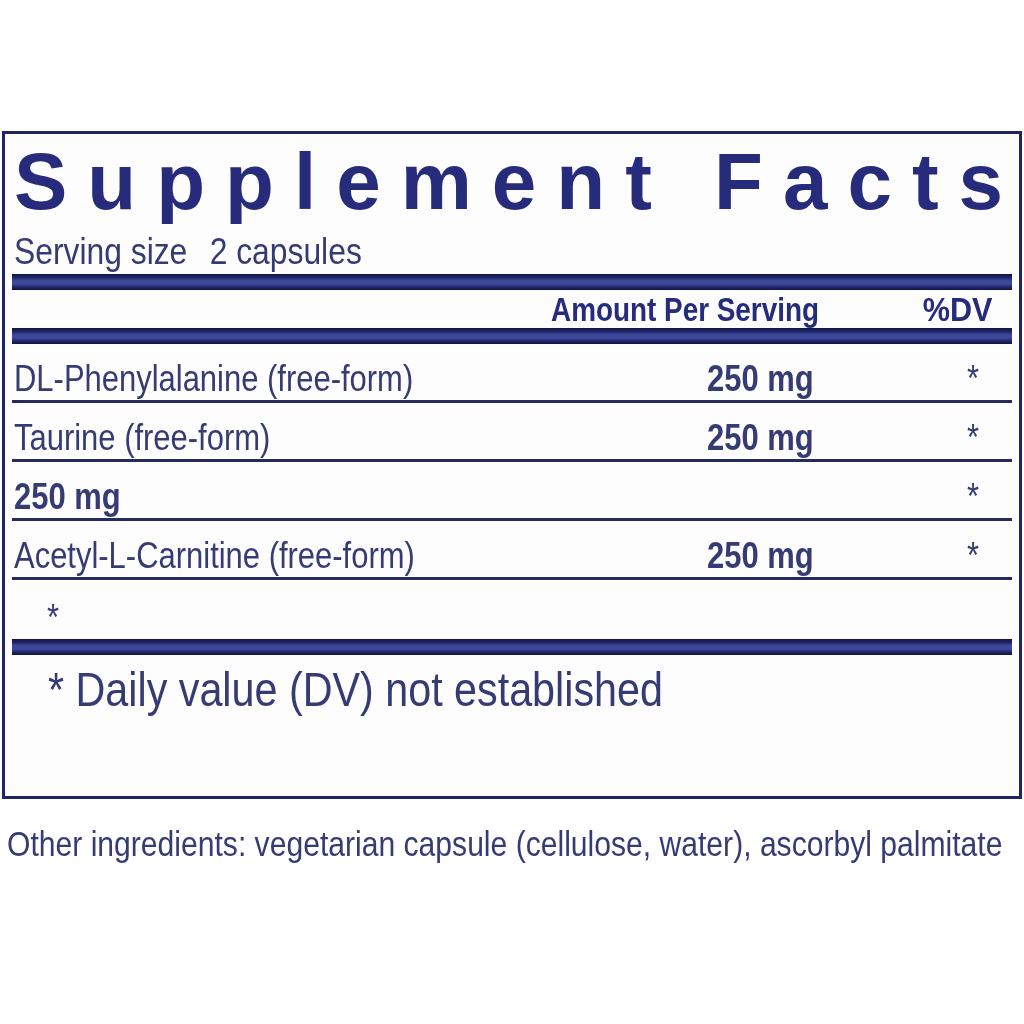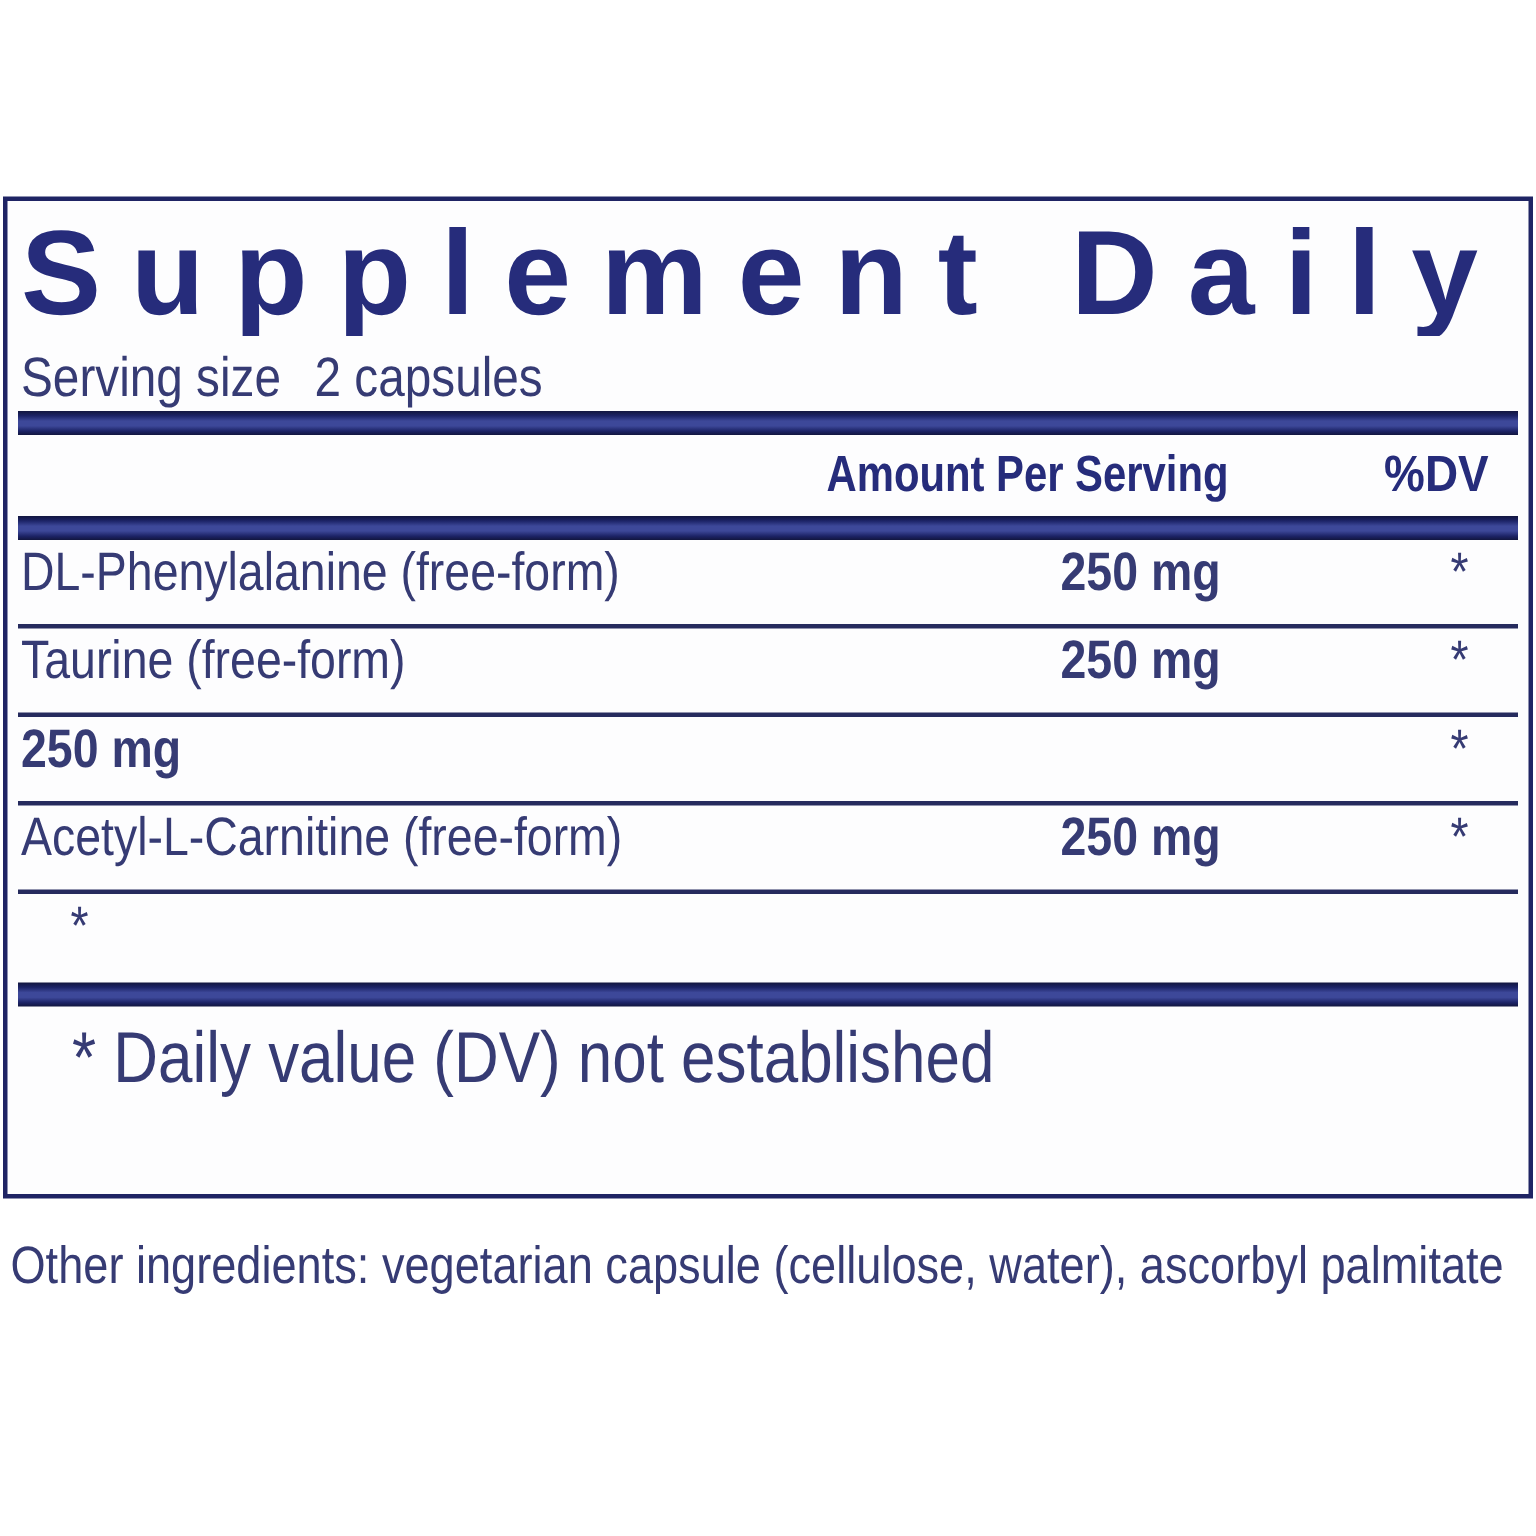--- a/index.html
+++ b/index.html
@@ -60,42 +60,42 @@
   .serving-line .val { margin-left: 26px; }
 
   .bar {
     height: 16px;
     background: linear-gradient(to bottom,
       var(--bar-dark) 0%, #1c2366 20%,
       var(--bar-mid) 42%, var(--bar-mid) 62%,
       #1c2366 84%, var(--bar-dark) 100%);
   }
 
-  .header-row { position: relative; height: 54px; }
+  .header-row { position: relative; height: 38px; }
   .hdr-amount {
     position: absolute;
     left: 673px; top: 50%;
     transform: translate(-50%, -50%) scaleX(0.82);
     font-size: 34px; font-weight: bold;
     color: var(--navy);
     white-space: nowrap;
   }
   .hdr-dv {
     position: absolute;
     right: 20px; top: 50%;
     transform: translateY(-50%) scaleX(0.9);
     transform-origin: 100% 50%;
     font-size: 34px; font-weight: bold;
     color: var(--navy);
     white-space: nowrap;
   }
 
   .row {
     display: flex;
-    align-items: flex-start;
+    align-items: flex-end;
     height: 59px;
     padding-left: 2px;
     font-size: 36px;
     color: var(--text);
   }
   .row:not(:last-child) { border-bottom: 3px solid var(--separator); }
   .cell-name   { width: 693px; }
   .cell-amount { flex: 1; text-align: left; font-weight: bold; }
   .cell-dv     { width: 78px; text-align: center; }
 
@@ -119,21 +119,21 @@
   }
 </style>
 </head>
 <body>
 
 <div class="page">
 
   <div class="facts-box">
     <div class="inner">
 
-      <div class="title">Supplement Daily</div>
+      <div class="title">Supplement Facts</div>
 
       <div class="serving-block">
         <div class="serving-line">
           <span class="cond o-left"><span>Serving size</span><span class="val">2 capsules</span></span>
         </div>
       </div>
 
       <div class="bar"></div>
 
       <div class="header-row">

